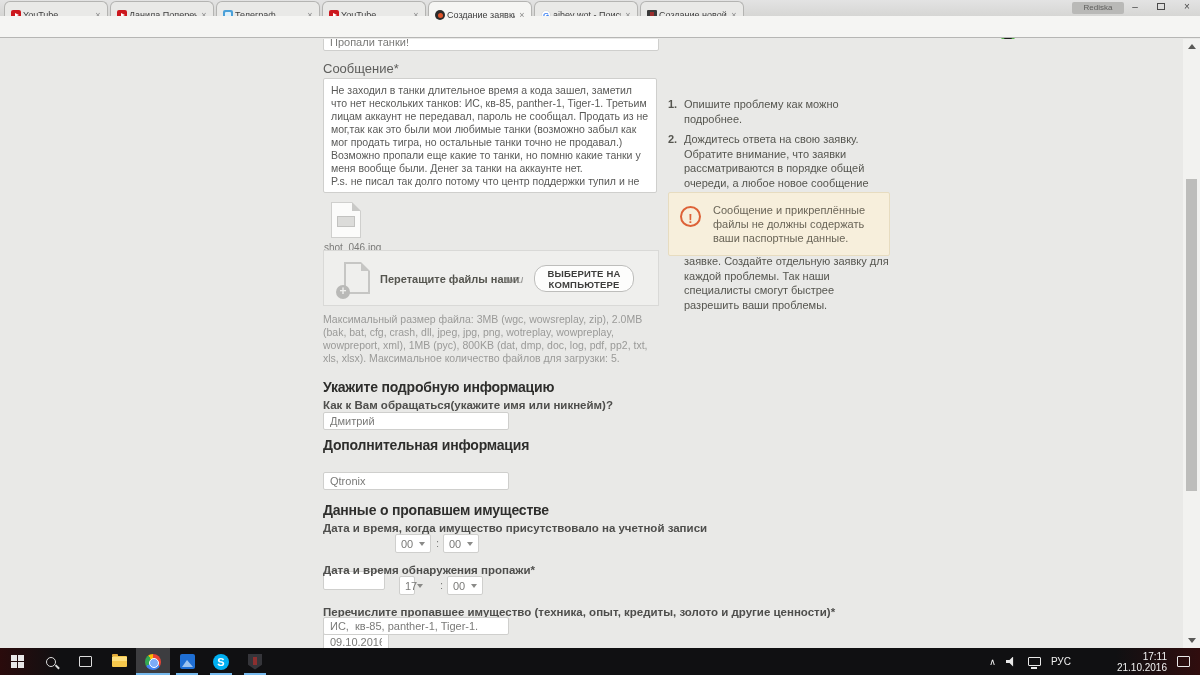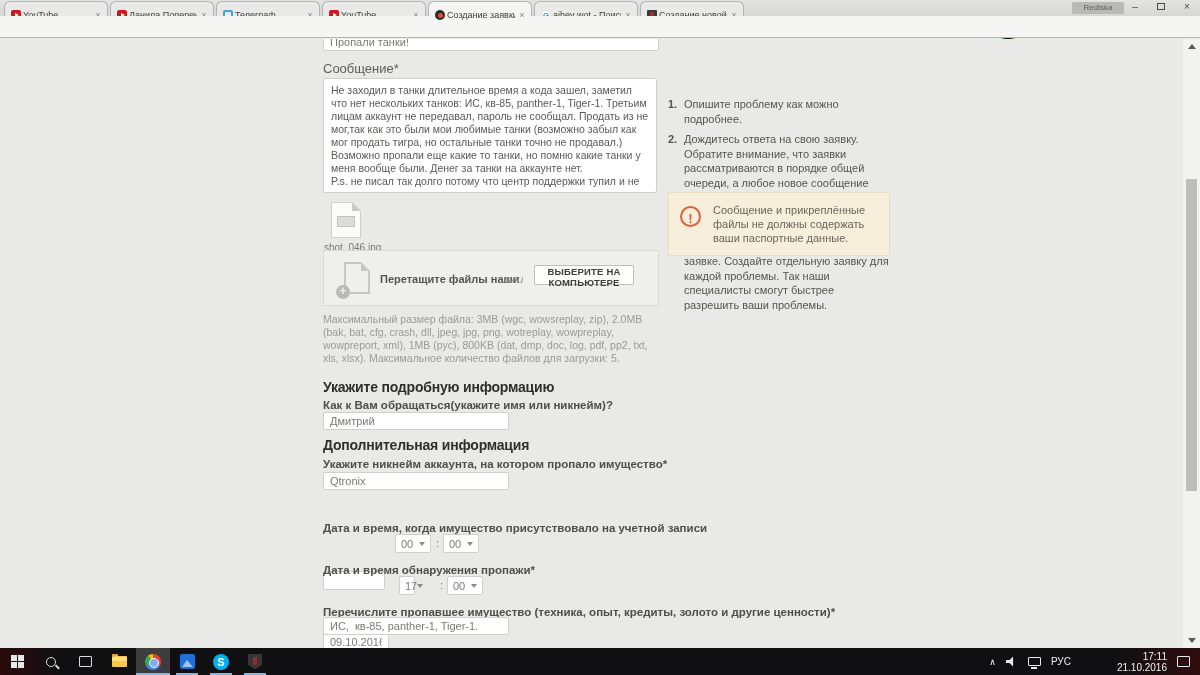--- a/index.html
+++ b/index.html
@@ -63,22 +63,22 @@
   .fileicon { width:30px; height:36px; background:#fbfbfa; border:1px solid #cfcfcd; position:relative; }
   .fileicon::before { content:""; position:absolute; right:-1px; top:-1px; border-style:solid; border-width:0 9px 9px 0;
                       border-color:transparent #e9e9e7 #c9c9c7 transparent; }
   .fileicon .pic { position:absolute; left:5px; top:13px; width:18px; height:11px; background:#dcdcda; border:1px solid #c2c2c0; }
   #dropzone { left:323px; top:250px; width:336px; height:56px; background:#efefed; border:1px solid #d9d9d7; }
   .docicon { position:absolute; left:20px; top:11px; width:26px; height:32px; background:#efefed; border:2px solid #c6c6c4; }
   .docicon::before { content:""; position:absolute; right:-2px; top:-2px; border-style:solid; border-width:0 9px 9px 0;
                      border-color:transparent #efefed #c6c6c4 transparent; }
   .plusdot { position:absolute; left:12px; top:34px; width:14px; height:14px; background:#b9b9b7; border-radius:50%;
              color:#efefed; font-size:12px; line-height:13px; text-align:center; font-weight:bold; }
-  #choose-btn { position:absolute; left:210px; top:14px; width:100px; height:20px; background:#fdfdfc; border:1px solid #bdbdbb;
-                border-radius:2px; font-family:"Liberation Sans",sans-serif; font-size:9.5px; font-weight:bold; color:#3e3e3c; letter-spacing:0.2px; }
+  #choose-btn { position:absolute; left:210px; top:14px; width:100px; height:27px; background:#fdfdfc; border:1px solid #bdbdbb;
+                border-radius:12px; font-family:"Liberation Sans",sans-serif; font-size:9.5px; font-weight:bold; color:#3e3e3c; letter-spacing:0.2px; }
   .hint { font-size:10.5px; color:#9a9a98; line-height:13px; }
   .dateinput { position:relative; }
   .selectbox { background:#fff; border:1px solid #cfcfcd; border-radius:2px; font-size:11px; color:#7a7a78;
                display:flex; align-items:center; justify-content:space-between; padding:0 5px; }
   .chev { width:0; height:0; border-left:3.5px solid transparent; border-right:3.5px solid transparent; border-top:4px solid #8a8a88; }
   .colon { font-size:11px; color:#7a7a78; }
 
   
   #instructions { left:668px; top:58px; width:222px; }
   .instr { display:flex; margin-bottom:6px; font-size:11px; line-height:14.5px; color:#55554f; }
@@ -230,23 +230,23 @@
       <button id="choose-btn">ВЫБЕРИТЕ НА КОМПЬЮТЕРЕ</button>
     </div>
 
     <div class="hint abs" style="left:323px;top:274px;width:340px">Максимальный размер файла: 3MB (wgc, wowsreplay, zip), 2.0MB (bak, bat, cfg, crash, dll, jpeg, jpg, png, wotreplay, wowpreplay, wowpreport, xml), 1MB (pyc), 800KB (dat, dmp, doc, log, pdf, pp2, txt, xls, xlsx). Максимальное количество файлов для загрузки: 5.</div>
 
     <div class="fheading abs" style="left:323px;top:340px">Укажите подробную информацию</div>
     <div class="flabel abs" style="left:323px;top:360px">Как к Вам обращаться(укажите имя или никнейм)?</div>
     <input class="input abs" style="left: 323px; top: 373px; width: 186px; height: 18px;" type="text" value="Дмитрий">
 
     <div class="fheading abs" style="left:323px;top:398px">Дополнительная информация</div>
-    <div class="flabel abs" style="left:323px;top:419px">Укажите никнейм аккаунта, на котором пропало имущество*</div>
     <input class="input abs" style="left: 323px; top: 433px; width: 186px; height: 18px;" type="text" value="Qtronix">
 
+    <div class="fheading abs" style="left:323px;top:463px">Данные о пропавшем имуществе</div>
     <div class="flabel abs" style="left:323px;top:483px">Дата и время, когда имущество присутствовало на учетной записи</div>
 
     <div class="dateinput abs" style="left:323px;top:495px">
       <input class="input" style="width: 62px; height: 19px;" type="text" value="">
       
     </div>
     <div class="selectbox abs" style="left:395px;top:495px;width:36px;height:19px">
       <span>00</span>
         <span class="chev"></span>
     </div>

